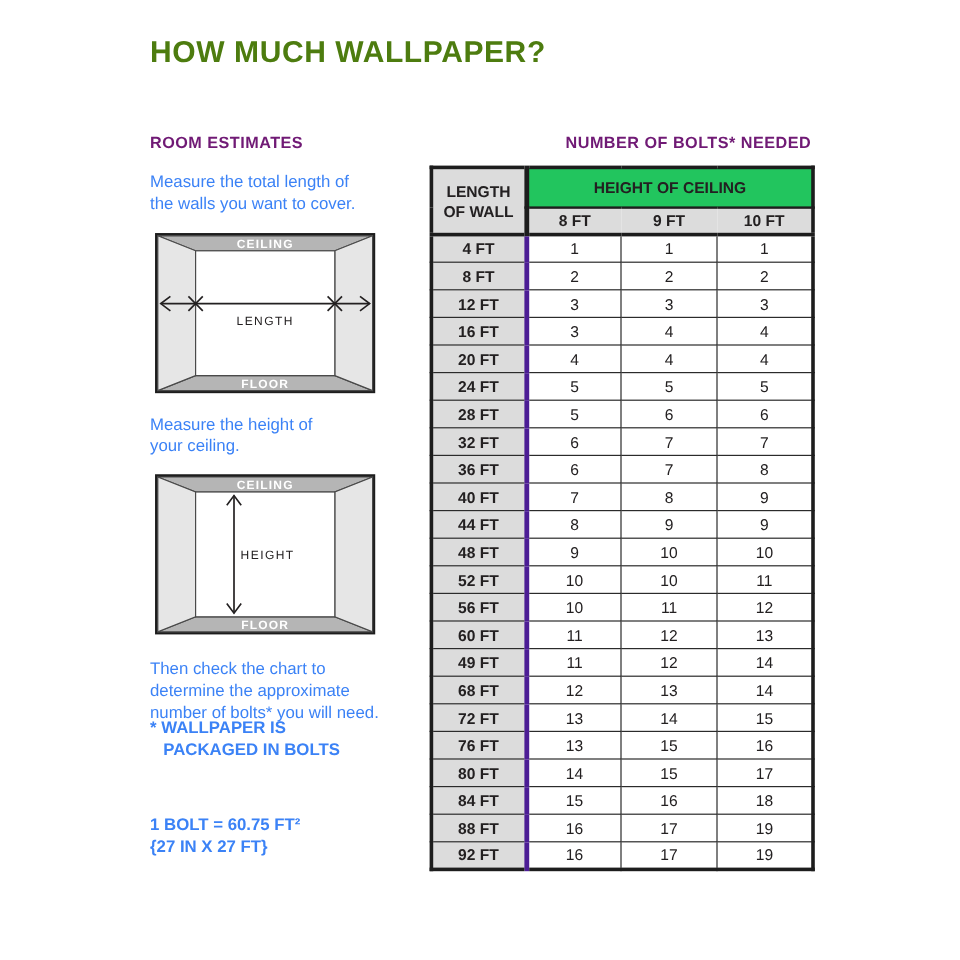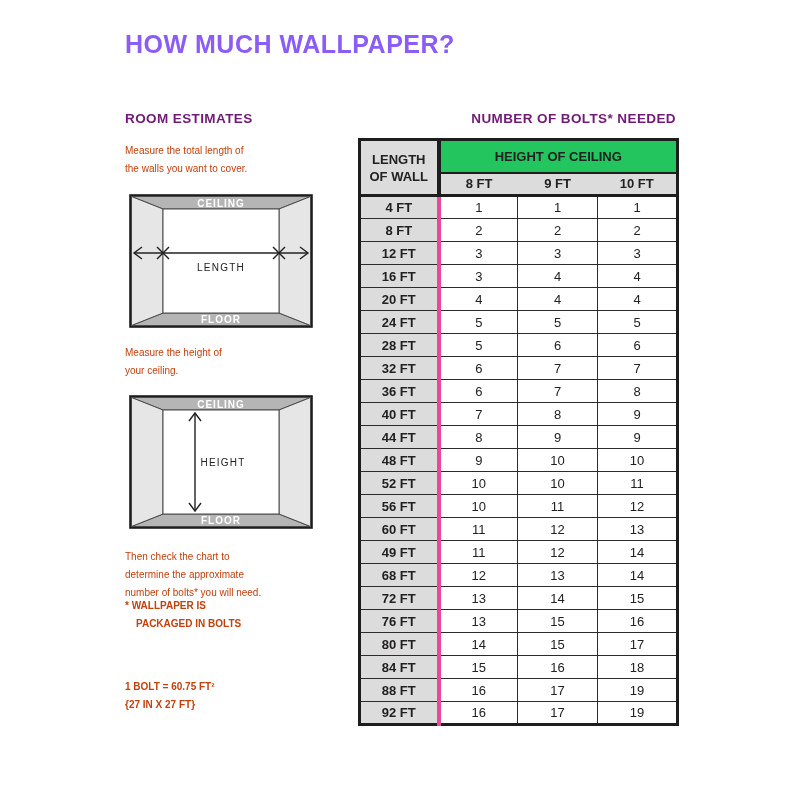--- a/index.html
+++ b/index.html
@@ -7,32 +7,32 @@
   .page {
     position: relative;
     width: 800px; height: 800px;
     background: #ffffff;
     overflow: hidden;
     color: #232021;
   }
   .page-title {
     position: absolute; left: 125px; top: 30px;
     font-size: 25px; font-weight: bold; letter-spacing: 0.5px;
-    color: #8b5cf6;
+    color: #4d7c0f;
   }
   .section-heading {
     position: absolute;
     font-size: 13.5px; font-weight: bold; letter-spacing: 0.4px;
     color: #701a75;
   }
   #room-estimates-heading { left: 125px; top: 111px; }
   #bolts-heading { left: 358px; top: 111px; width: 318px; text-align: right; }
   .body-text {
     position: absolute; left: 125px;
-    font-size: 10px; line-height: 18px; color: #c2410c;
+    font-size: 14px; line-height: 18px; color: #3b82f6;
     white-space: pre-line;
   }
   #step1 { top: 142px; }
   #step2 { top: 344px; }
   #step3 { top: 548px; }
   .note-bold { font-weight: bold; white-space: normal; }
   #footnote { top: 597px; }
   #footnote .indent { padding-left: 11px; }
   #bolt-equation { top: 678px; }
   .diagram { position: absolute; left: 129px; }
@@ -64,21 +64,21 @@
     height: 33px;
   }
   th.sub-th {
     background: #dcdcdc;
     border-bottom: 3px solid #1d1d1d;
     font-weight: bold;
     height: 23px;
   }
   tbody th {
     background: #dcdcdc;
-    border-right: 4px solid #ec4899;
+    border-right: 4px solid #4c1d95;
     border-top: 1px solid #2b2b2b;
     font-weight: bold;
     height: 23px;
   }
   tbody td {
     background: #ffffff;
     border: 1px solid #2b2b2b;
     font-weight: normal;
   }
 </style>

